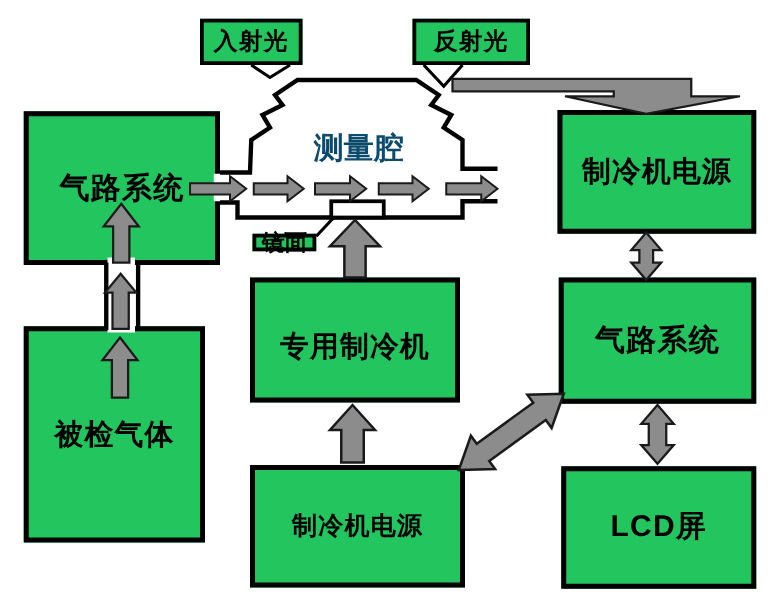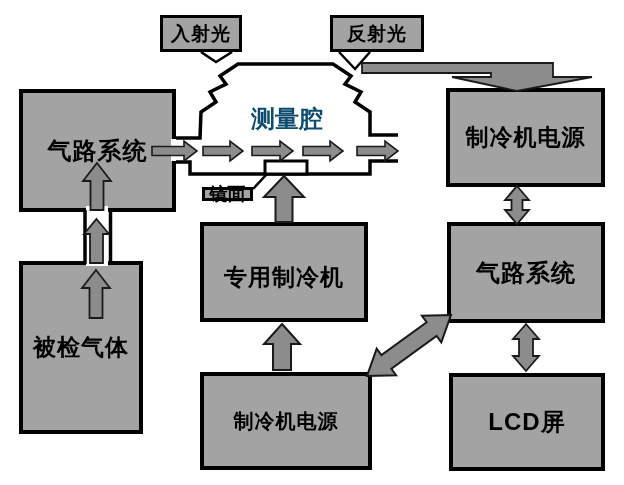--- a/index.html
+++ b/index.html
@@ -1,21 +1,21 @@
 <!DOCTYPE html>
 <html><head>
 <meta charset="utf-8">
 <style>
   html,body{margin:0;padding:0;background:#ffffff;}
   #stage{
     position:relative;width:624px;height:485px;background:#ffffff;overflow:hidden;
     font-family:"Liberation Sans","DejaVu Sans",sans-serif;
   }
   .node{
-    position:absolute;box-sizing:border-box;border:4px solid #000;background:#a3a3a3;
+    position:absolute;box-sizing:border-box;border:4px solid #000;background:#22c55e;
     display:flex;align-items:center;justify-content:center;z-index:1;
   }
   .node.thin{border-width:3px;}
   .nlbl{
     font-weight:700;color:#000;white-space:nowrap;line-height:1;
     letter-spacing:1px;
   }
   .f24{font-size:24px;}
   .f23{font-size:23px;}
   .f22{font-size:20px;}
@@ -37,21 +37,21 @@
   </div>
 
   <div class="node thin" style="left:330px;top:15px;width:94px;height:37px">
     <span class="nlbl f19">反射光</span>
   </div>
 
   <div class="node" style="left:19px;top:89px;width:157px;height:123px">
     <span class="nlbl f24">气路系统</span>
   </div>
 
-  <div class="node" style="left:19px;top:261px;width:124px;height:173px">
+  <div class="node" style="left:19px;top:261px;width:145px;height:173px">
     <span class="nlbl f23">被检气体</span>
   </div>
 
   <div class="node" style="left:200px;top:222px;width:168px;height:100px">
     <span class="nlbl f23" style="margin-top:10px">专用制冷机</span>
   </div>
 
   <div class="node" style="left:200px;top:372px;width:172px;height:98px">
     <span class="nlbl f22">制冷机电源</span>
   </div>

